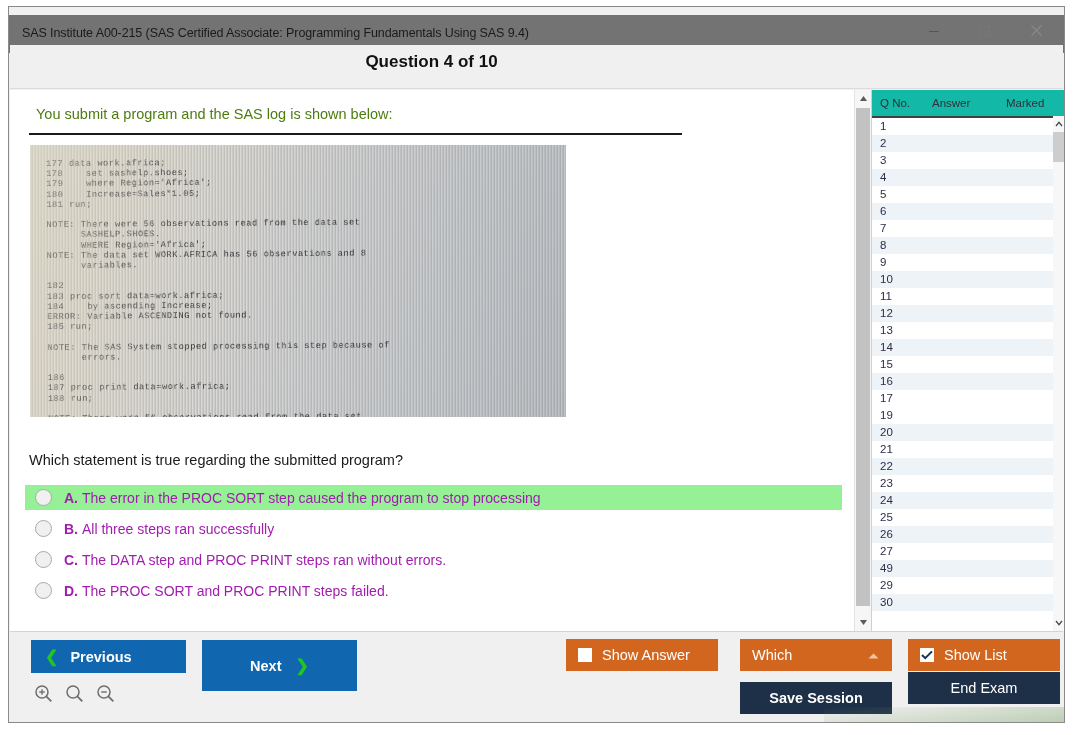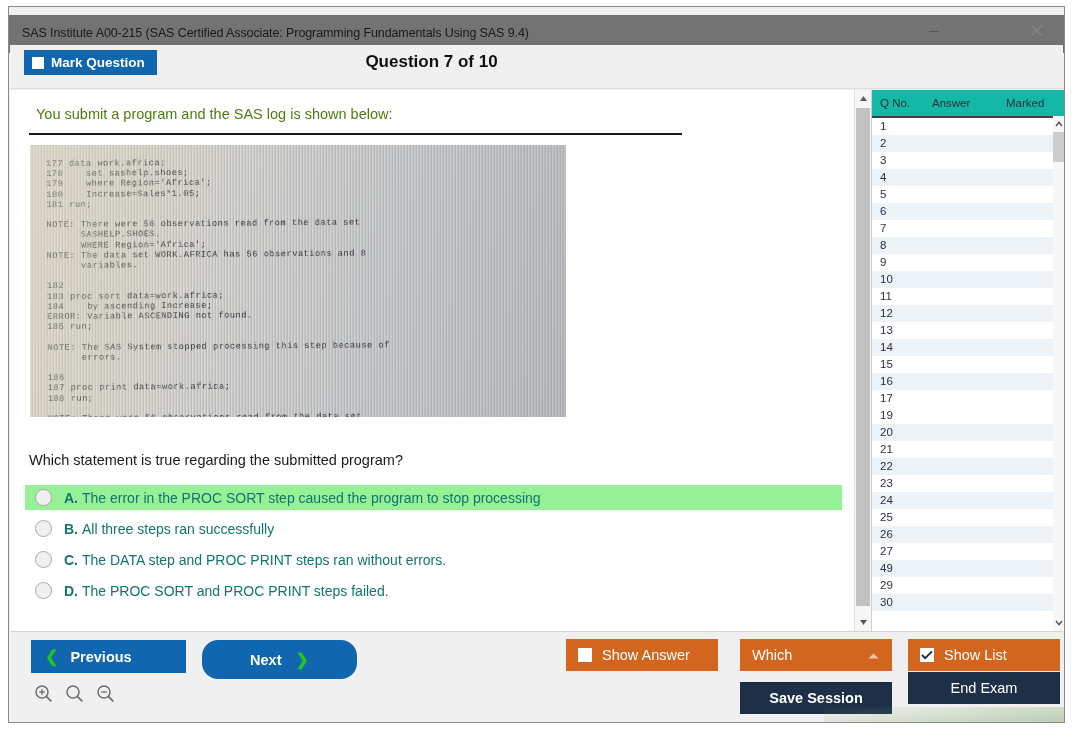--- a/index.html
+++ b/index.html
@@ -220,21 +220,21 @@
     border-radius: 50%;
     border: 1px solid #a9a9a9;
     background: #f0f0f0;
     margin-left: 10px;
     margin-right: 12px;
     flex: 0 0 auto;
     box-sizing: border-box;
   }
   .opt .otext {
     font-size: 14px;
-    color: #0f766e;
+    color: #a21caf;
     white-space: nowrap;
   }
   .opt .oletter {
     font-weight: bold;
     margin-right: 4px;
   }
 
   
   #main-scroll {
     position: absolute;
@@ -373,25 +373,24 @@
   #btn-prev {
     left: 21px; top: 8px;
     width: 155px; height: 33px;
     background: #1067b0;
     justify-content: flex-start;
     padding-left: 14px;
     gap: 12px;
   }
   #btn-next {
     left: 192px; top: 8px;
-    width: 155px; height: 39px;
+    width: 155px; height: 51px;
     background: #1067b0;
     justify-content: center;
     gap: 14px;
-    border-radius: 16px;
   }
   .chev { color: #22c522; font-size: 16px; font-weight: bold; line-height: 1; }
 
   #zoom-tools {
     position: absolute;
     left: 24px;
     top: 52px;
     display: flex;
     gap: 12px;
     align-items: center;
@@ -468,25 +467,21 @@
       </button>
       <button class="wbtn" id="btn-close">
         <svg width="13" height="13" viewBox="0 0 13 13" aria-hidden="true">
           <line x1="1.5" y1="1.5" x2="11.5" y2="11.5" stroke="#8a8a8a" stroke-width="1.1"></line>
           <line x1="11.5" y1="1.5" x2="1.5" y2="11.5" stroke="#8a8a8a" stroke-width="1.1"></line>
         </svg>
       </button>
     </div>
 
     <div id="headerbar">
-      <button id="mark-question">
-        <span class="cbox"></span>
-        <span>Mark Question</span>
-      </button>
-      <div id="question-counter">Question 7 of 10</div>
+      <div id="question-counter">Question 4 of 10</div>
     </div>
 
     <div id="content">
       <div id="prompt-text">You submit a program and the SAS log is shown below:</div>
       <div id="prompt-rule"></div>
 
       <div id="log-photo">
         <pre id="log-lines">177 data work.africa;
 178    set sashelp.shoes;
 179    where Region='Africa';

